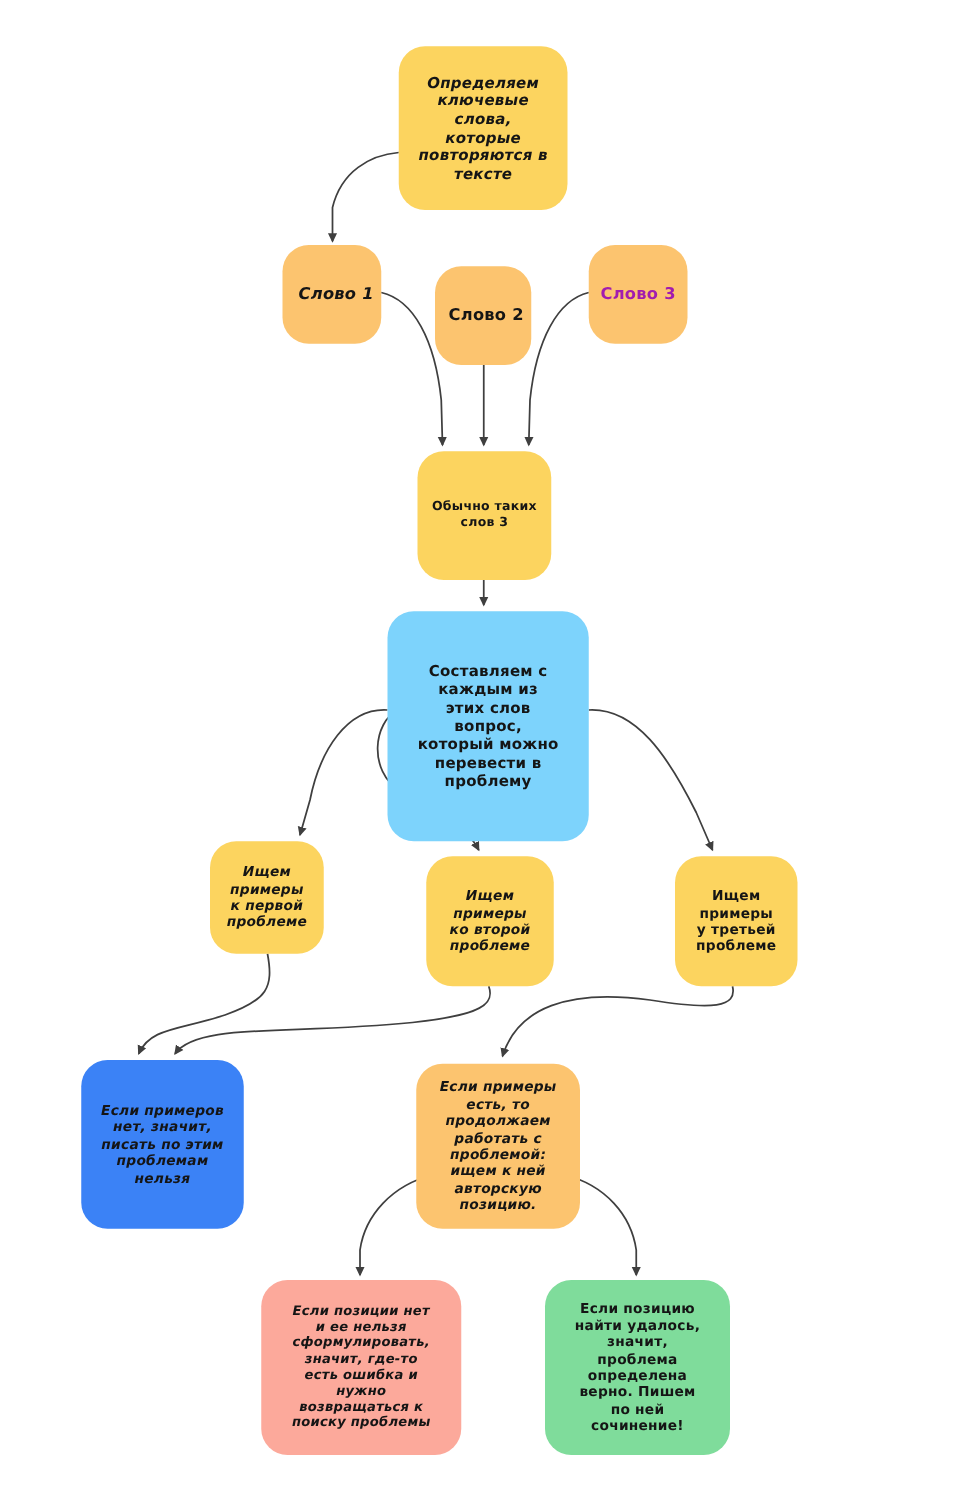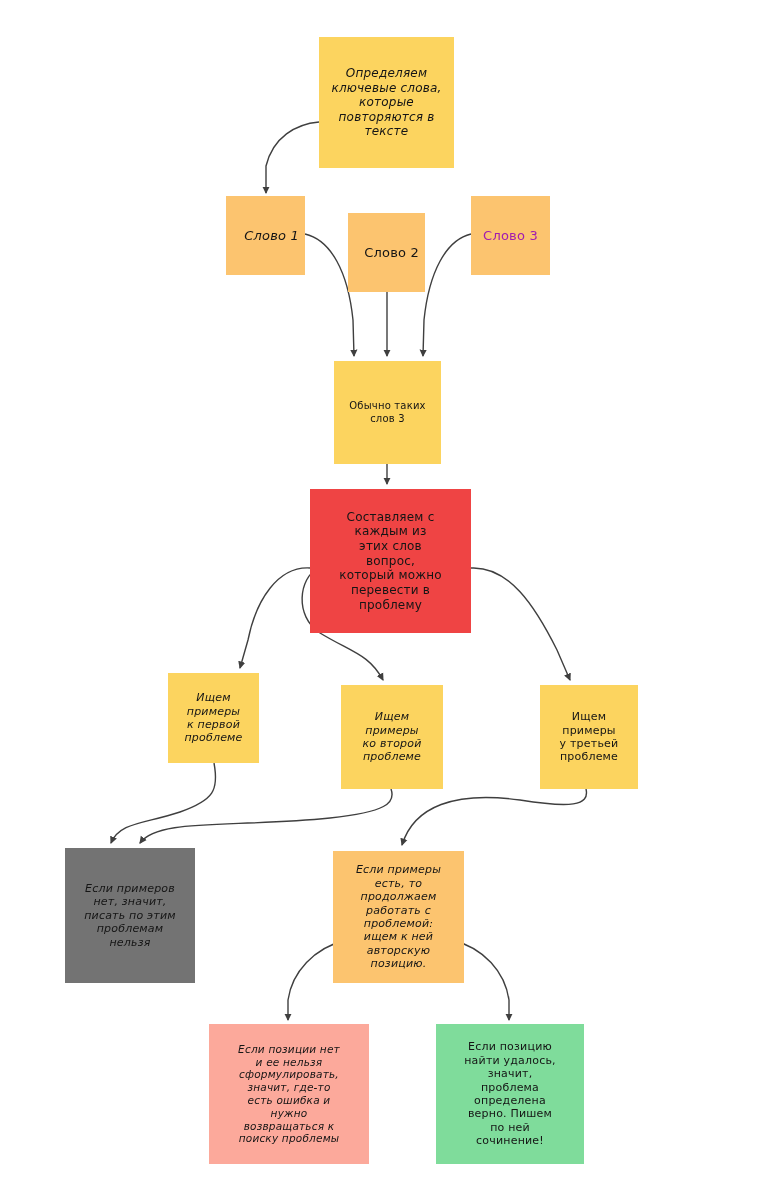--- a/index.html
+++ b/index.html
@@ -31,24 +31,25 @@
     position: absolute;
     box-sizing: border-box;
     display: flex;
     align-items: center;
     justify-content: center;
     text-align: center;
     padding: 20px 6px;
     line-height: 1.22;
     color: #151515;
     font-family: "DejaVu Sans", sans-serif;
-    font-weight: 400;
+    font-weight: 700;
     letter-spacing: 0.2px;
     white-space: pre-line;
     z-index: 2;
+    border-radius: 21px;
   }
   .italic { font-style: italic; }
   .upright { font-style: normal; }
 </style>
 </head>
 <body>
 
 <div id="canvas" style="background: rgb(255, 255, 255);">
 
   <svg id="edges" viewBox="0 0 766 1200" xmlns="http://www.w3.org/2000/svg">
@@ -78,38 +79,38 @@
       <div class="node italic" style="left: 319px; top: 37px; width: 135px; height: 131px; background: rgb(252, 212, 95); font-size: 12px; color: rgb(21, 21, 21);"><span>Определяем
 ключевые слова,
 которые
 повторяются в
 тексте</span></div>
       <div class="node italic" style="left: 226px; top: 196px; width: 79px; height: 79px; background: rgb(252, 196, 111); font-size: 13px; color: rgb(21, 21, 21); justify-content: flex-end;"><span>Слово 1</span></div>
       <div class="node upright" style="left: 348px; top: 213px; width: 77px; height: 79px; background: rgb(252, 196, 111); font-size: 13px; color: rgb(21, 21, 21); justify-content: flex-end;"><span>Слово 2</span></div>
       <div class="node upright" style="left: 471px; top: 196px; width: 79px; height: 79px; background: rgb(252, 196, 111); font-size: 13px; color: #a21caf;"><span>Слово 3</span></div>
       <div class="node upright" style="left: 334px; top: 361px; width: 107px; height: 103px; background: rgb(252, 212, 95); font-size: 10px; color: rgb(21, 21, 21);"><span>Обычно таких
 слов 3</span></div>
-      <div class="node upright" style="left: 310px; top: 489px; width: 161px; height: 144px; background: #ef4444; font-size: 12px; color: rgb(21, 21, 21);"><span>Составляем с
+      <div class="node upright" style="left: 310px; top: 489px; width: 161px; height: 184px; background: #7dd3fc; font-size: 12px; color: rgb(21, 21, 21);"><span>Составляем с
 каждым из
 этих слов
 вопрос,
 который можно
 перевести в
 проблему</span></div>
       <div class="node italic" style="left: 168px; top: 673px; width: 91px; height: 90px; background: rgb(252, 212, 95); font-size: 11px; color: rgb(21, 21, 21);"><span>Ищем
 примеры
 к первой
 проблеме</span></div>
       <div class="node italic" style="left: 341px; top: 685px; width: 102px; height: 104px; background: rgb(252, 212, 95); font-size: 11px; color: rgb(21, 21, 21);"><span>Ищем примеры
 ко второй
 проблеме</span></div>
       <div class="node upright" style="left: 540px; top: 685px; width: 98px; height: 104px; background: rgb(252, 212, 95); font-size: 11px; color: rgb(21, 21, 21);"><span>Ищем примеры
 у третьей
 проблеме</span></div>
-      <div class="node italic" style="left: 65px; top: 848px; width: 130px; height: 135px; background: #737373; font-size: 11px; color: rgb(21, 21, 21);"><span>Если примеров
+      <div class="node italic" style="left: 65px; top: 848px; width: 130px; height: 135px; background: #3b82f6; font-size: 11px; color: rgb(21, 21, 21);"><span>Если примеров
 нет, значит,
 писать по этим
 проблемам
 нельзя</span></div>
       <div class="node italic" style="left: 333px; top: 851px; width: 131px; height: 132px; background: rgb(252, 196, 111); font-size: 11px; color: rgb(21, 21, 21);"><span>Если примеры
 есть, то
 продолжаем
 работать с
 проблемой:
 ищем к ней

